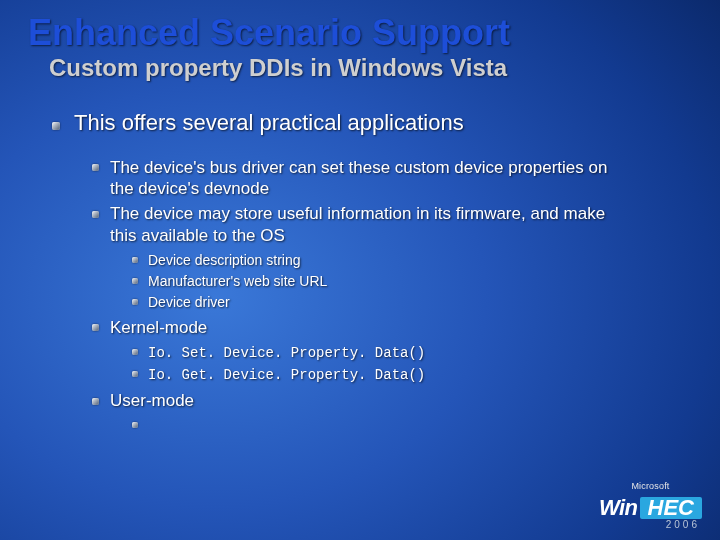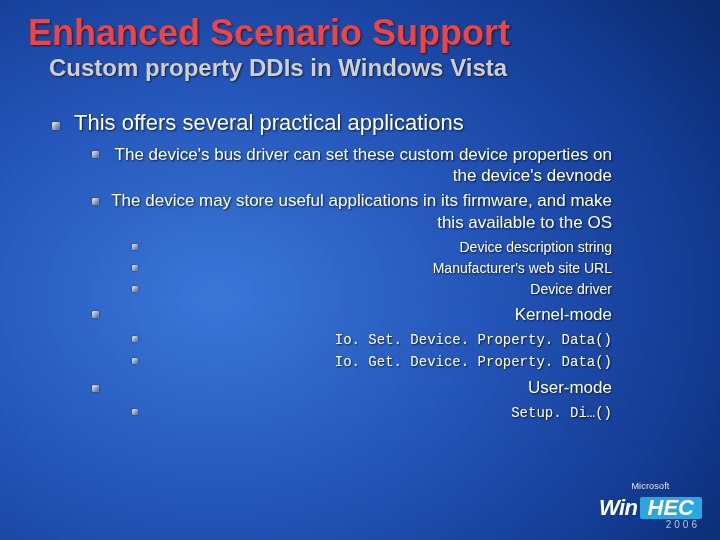--- a/index.html
+++ b/index.html
@@ -10,42 +10,42 @@
     font-family: Arial, "Helvetica Neue", Helvetica, sans-serif;
     background: radial-gradient(ellipse 900px 700px at 30% 55%,
                 #3a78d8 0%, #2455b8 30%, #123a90 55%, #071f55 80%, #030c28 100%);
     color: #ffffff;
     position: relative;
   }
   .slide { padding: 14px 28px 0 28px; }
   .title {
     font-size: 36px;
     font-weight: 700;
-    color: #ef4444;
+    color: #1d4ed8;
     text-shadow: 1px 1px 2px rgba(0,0,0,.6);
     line-height: 1.05;
   }
   .subtitle {
     font-size: 24px;
     font-weight: 700;
     color: #cfcfcf;
     text-shadow: 1px 1px 2px rgba(0,0,0,.6);
     margin-top: 2px;
     margin-left: 21px;
   }
   ul { list-style: none; }
   .lvl1 { margin-top: 28px; padding-left: 24px; }
   .lvl1 > li {
     font-size: 22px;
     margin-bottom: 4px;
     text-shadow: 1px 1px 2px rgba(0,0,0,.7);
     position: relative;
     padding-left: 22px;
   }
-  .lvl2 { margin-top: 8px; padding-left: 18px; text-align: right; }
+  .lvl2 { margin-top: 21px; padding-left: 18px; }
   .lvl2 > li {
     font-size: 17px;
     line-height: 1.25;
     margin-bottom: 4px;
     text-shadow: 1px 1px 2px rgba(0,0,0,.7);
     position: relative;
     padding-left: 18px;
     max-width: 520px;
   }
   .lvl3 { margin-top: 4px; padding-left: 22px; }
@@ -119,40 +119,40 @@
       <span class="bullet"></span>
       <span>This offers several practical applications</span>
 
       <ul class="lvl2">
         <li>
           <span class="bullet"></span>
           <span>The device's bus driver can set these custom device properties on the device's devnode</span>
         </li>
         <li>
           <span class="bullet"></span>
-          <span>The device may store useful applications in its firmware, and make this available to the OS</span>
+          <span>The device may store useful information in its firmware, and make this available to the OS</span>
           <ul class="lvl3">
             <li><span class="bullet"></span><span>Device description string</span></li>
             <li><span class="bullet"></span><span>Manufacturer's web site URL</span></li>
             <li><span class="bullet"></span><span>Device driver</span></li>
           </ul>
         </li>
         <li>
           <span class="bullet"></span>
           <span>Kernel-mode</span>
           <ul class="lvl3">
             <li><span class="bullet"></span><span class="mono">Io. Set. Device. Property. Data()</span></li>
             <li><span class="bullet"></span><span class="mono">Io. Get. Device. Property. Data()</span></li>
           </ul>
         </li>
         <li>
           <span class="bullet"></span>
           <span>User-mode</span>
           <ul class="lvl3">
-            <li><span class="bullet"></span><span class="mono">Setup. Di…()</span></li>
+            <li><span class="bullet"></span></li>
           </ul>
         </li>
       </ul>
     </li>
   </ul>
 </div>
 
 <div class="logo">
   <div class="logo-top">Microsoft</div>
   <div class="logo-mid">

